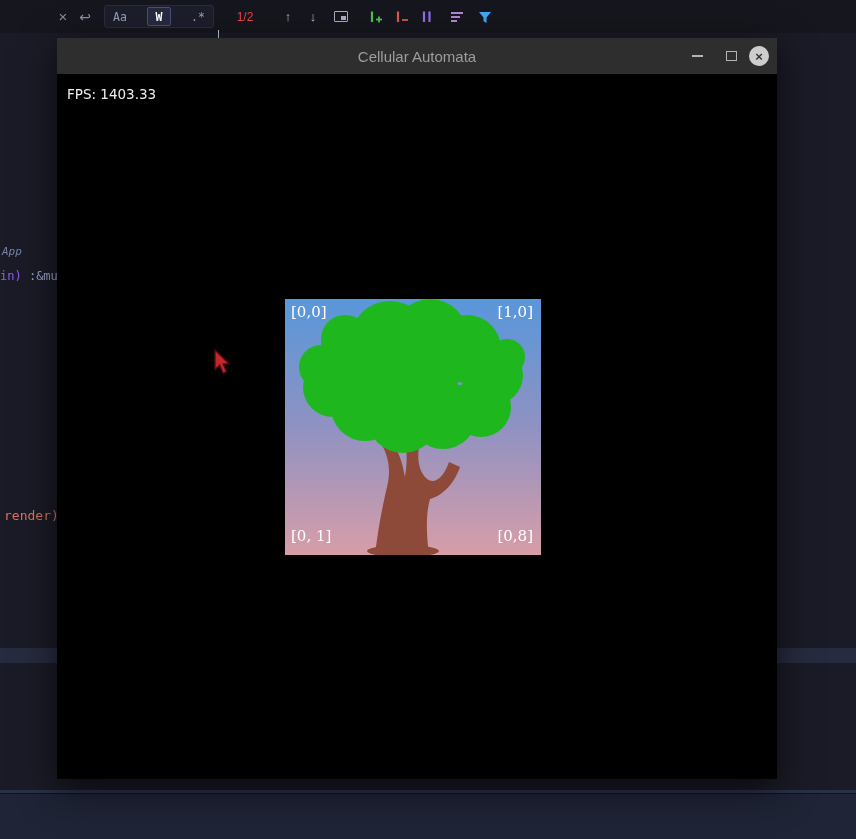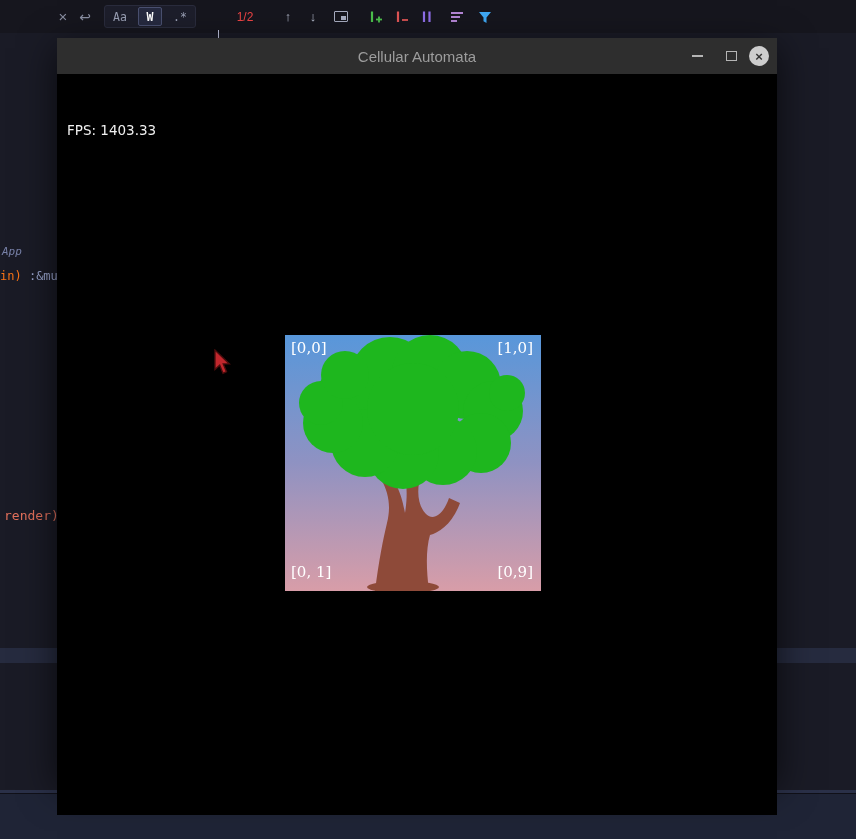--- a/index.html
+++ b/index.html
@@ -4,60 +4,60 @@
 <style>
   * { margin:0; padding:0; box-sizing:border-box; }
   body { background:#0e0e14; font-family:"Liberation Sans", sans-serif; }
   #screen { position:relative; width:856px; height:839px; background:#1a1b26; overflow:hidden; }
 
   
   .find-toolbar { position:absolute; left:0; top:0; width:856px; height:33px; background:#16161e; z-index:2; }
   .find-toolbar .tb-item { position:absolute; top:0; height:33px; display:flex; align-items:center; justify-content:center; background:none; border:none; cursor:default; }
   .tb-close { left:54px; width:18px; color:#8a8fa3; font-size:15px; }
   .tb-return { left:76px; width:18px; color:#8a8fa3; font-size:14px; }
-  .tb-group { position:absolute; left:104px; top:5px; height:23px; display:flex; gap:6px; align-items:center; background:#1d1e2b; border:1px solid #2a2c3d; border-radius:3px; padding:0 3px; }
+  .tb-group { position:absolute; left:104px; top:5px; height:23px; display:flex; gap:15px; align-items:center; background:#1d1e2b; border:1px solid #2a2c3d; border-radius:3px; padding:0 3px; }
   .tb-group button { background:none; border:1px solid transparent; border-radius:2px; color:#9aa0b5; font-size:11.5px; width:24px; height:19px; font-family:"DejaVu Sans Mono", monospace; }
   .tb-group button.active { color:#ffffff; font-weight:bold; border-color:#4a5070; background:#262a40; }
   .tb-counter { left:228px; width:34px; color:#ef4444; font-size:12px; }
   .tb-prev { left:278px; width:20px; color:#b8bed0; font-size:13px; }
   .tb-next { left:303px; width:20px; color:#b8bed0; font-size:13px; }
   .tb-selbox { left:330px; width:22px; }
   .selbox-outer { width:14px; height:11px; border:1px solid #a8aec2; border-radius:1px; position:relative; }
   .selbox-inner { position:absolute; right:1px; bottom:1px; width:5px; height:4px; background:#a8aec2; }
   .tb-svgbtn { width:22px; }
   .tb-i1 { left:364px; } .tb-i2 { left:390px; } .tb-i3 { left:416px; } .tb-i4 { left:446px; } .tb-i5 { left:474px; }
 
   .caret { position:absolute; left:218px; top:30px; width:1px; height:15px; background:#c0c5e0; z-index:3; }
 
   
   .frag { position:absolute; font-family:"DejaVu Sans Mono", monospace; z-index:1; white-space:pre; }
   .frag-app { left:2px; top:245px; font-size:11px; color:#7982a9;font-style:italic; }
   .frag-line2 { left:0px; top:269px; font-size:12px; }
-  .frag-in { color:#f97316; }
+  .frag-in { color:#8b5cf6; }
   .frag-mu { color:#9aa5ce; }
   .frag-render { left:4px; top:508px; font-size:13px; color:#e2705b; }
 
   
   .mid-band { position:absolute; left:0; top:648px; width:856px; height:15px; background:#262b3f; z-index:1; }
   .bottom-strip { position:absolute; left:0; top:790px; width:856px; height:3px; background:#2a3048; z-index:1; }
   .bottom-panel { position:absolute; left:0; top:793px; width:856px; height:46px; background:#1f2436; border-top:1px solid #101018; z-index:1; }
 
   
   .app-window { position:absolute; left:57px; top:38px; width:720px; height:741px; background:#000000; z-index:10; box-shadow:0 10px 35px rgba(0,0,0,0.65); }
   .titlebar { position:relative; width:100%; height:36px; background:#2e2e2e; }
   .win-title { position:absolute; left:0; right:0; top:0; height:36px; display:flex; align-items:center; justify-content:center; color:#9d9d9d; font-size:15px; }
   .win-btn { position:absolute; top:0; height:36px; display:flex; align-items:center; justify-content:center; background:none; border:none; }
   .btn-min { right:69px; width:22px; }
   .btn-min .bar { width:11px; height:2px; background:#b5b5b5; }
   .btn-max { right:35px; width:22px; }
   .btn-max .box { width:11px; height:10px; border:1px solid #b5b5b5; }
   .btn-close { right:3px; width:30px; }
   .btn-close .circle { width:20px; height:20px; border-radius:50%; background:#cdcdcd; color:#333333; font-size:13px; font-weight:bold; display:flex; align-items:center; justify-content:center; }
 
-  .win-content { position:relative; width:100%; height:705px; background:#000000;margin-top:36px; }
+  .win-content { position:relative; width:100%; height:705px; background:#000000; }
   .fps { position:absolute; left:10px; top:12px; color:#f0f0f0; font-size:13.5px; font-family:"DejaVu Sans", sans-serif; }
 
   .render-canvas { position:absolute; left:228px; top:225px; width:256px; height:256px; }
   .render-canvas svg { display:block; }
   .uv-label { position:absolute; color:#ffffff; font-family:"DejaVu Serif", serif; font-size:15px; }
   .uv-tl { left:6px; top:4px; }
   .uv-tr { right:8px; top:4px; }
   .uv-bl { left:6px; bottom:10px; }
   .uv-br { right:8px; bottom:10px; }
 
@@ -170,21 +170,21 @@
             <circle cx="48" cy="88" r="30"></circle>
             <circle cx="36" cy="68" r="22"></circle>
             <circle cx="128" cy="74" r="46"></circle>
             <circle cx="222" cy="58" r="18"></circle>
             <circle cx="60" cy="40" r="24"></circle>
           </g>
         </svg>
         <span class="uv-label uv-tl">[0,0]</span>
         <span class="uv-label uv-tr">[1,0]</span>
         <span class="uv-label uv-bl">[0, 1]</span>
-        <span class="uv-label uv-br">[0,9]</span>
+        <span class="uv-label uv-br">[0,8]</span>
       </div>
     </div>
   </div>
 
   <svg class="mouse-cursor" width="17" height="26" viewBox="0 0 12.5 19">
     <path d="M0.7,0.7 L0.7,15 L4.2,11.8 L6.6,17.8 L9.2,16.6 L6.8,10.9 L11.3,10.9 Z" fill="#c1272d" stroke="#4a0d0d" stroke-width="1"></path>
   </svg>
 
 </div>
 

